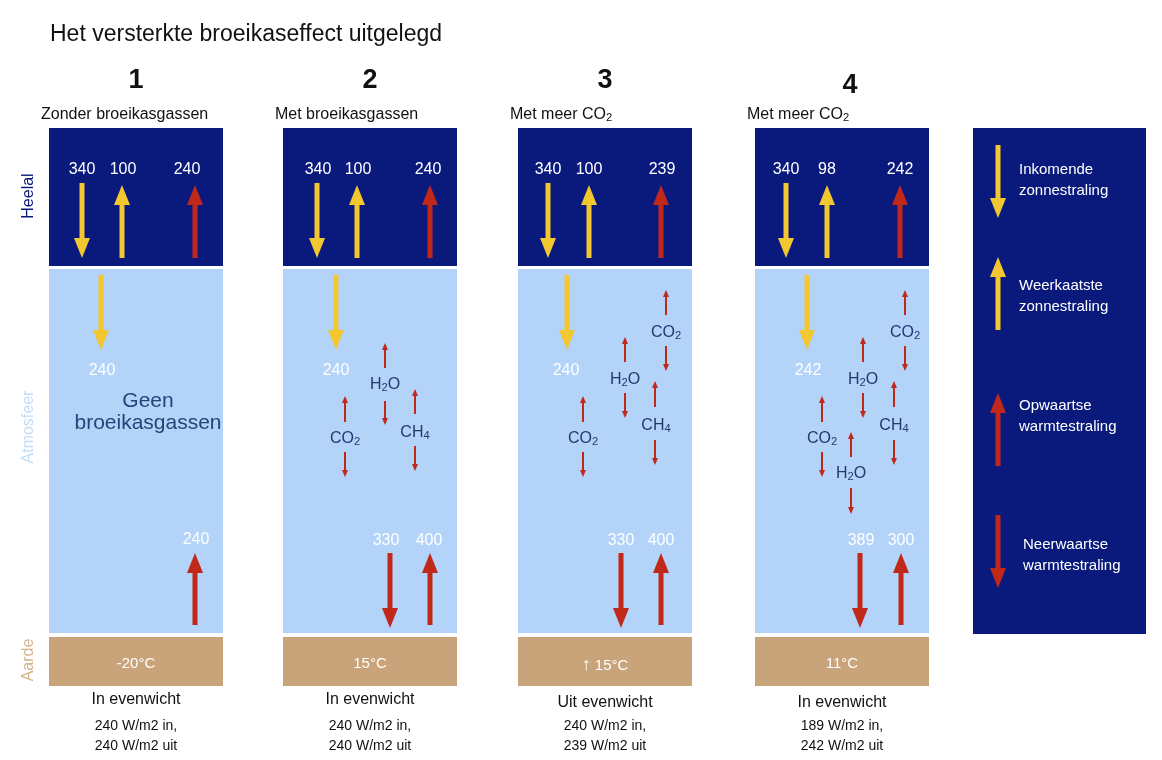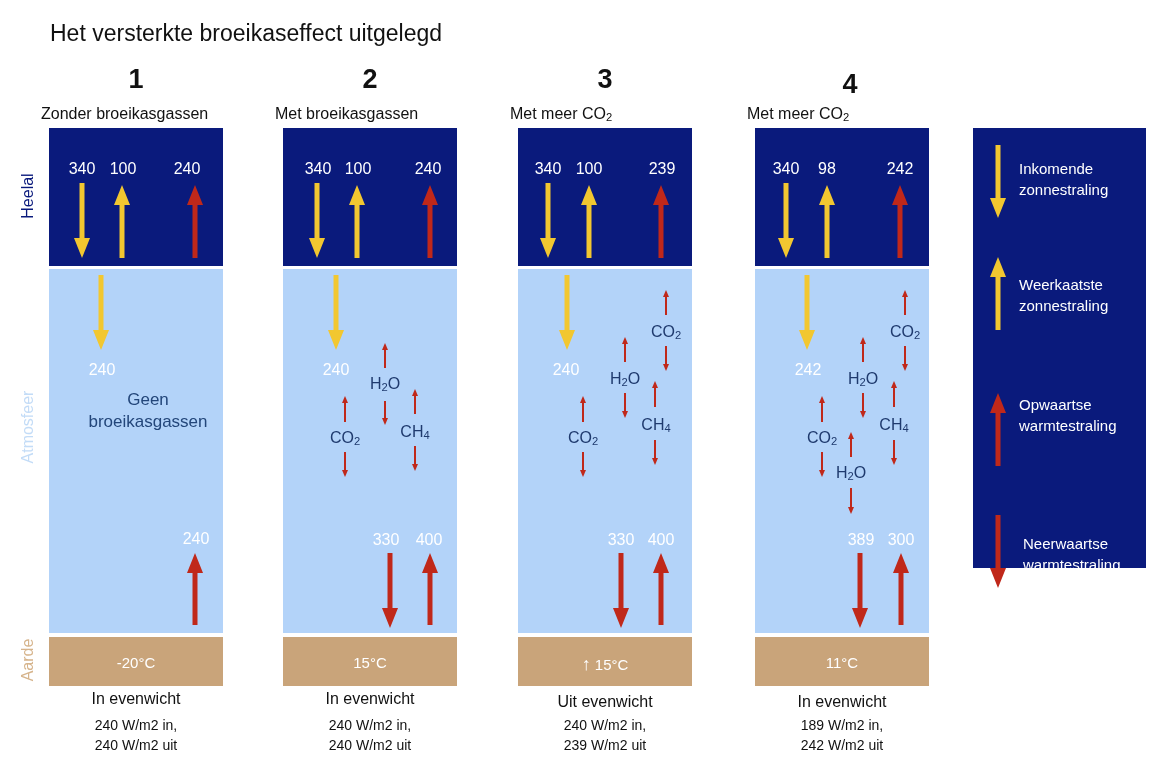--- a/index.html
+++ b/index.html
@@ -10,25 +10,25 @@
   .title { position: absolute; left: 50px; top: 20px; font-size: 23px; color: #111; }
   .panel-num { position: absolute; width: 174px; text-align: center; top: 64px; font-size: 27px; font-weight: bold; color: #111; }
   .panel-sub { position: absolute; width: 190px; top: 105px; font-size: 16px; color: #111; }
   .panel-sub sub, .chem sub { font-size: 0.7em; vertical-align: -0.15em; }
   .space { position: absolute; top: 128px; height: 138px; width: 174px; background: #0a1a7c; }
   .atmo { position: absolute; top: 269px; height: 364px; width: 174px; background: #b3d3f9; }
   .earth { position: absolute; top: 637px; height: 49px; width: 174px; background: #c9a47a; }
   .side-label { position: absolute; transform: rotate(-90deg); transform-origin: center; font-size: 16px; white-space: nowrap; text-align: center; width: 120px; }
   .num { position: absolute; color: #fff; font-size: 16px; transform: translateX(-50%); white-space: nowrap; }
   .chem { position: absolute; color: #1f3a6e; font-size: 16px; transform: translateX(-50%); white-space: nowrap; }
-  .center-text { position: absolute; color: #23467a; font-size: 17px; text-align: center; width: 198px; line-height: 22px; }
+  .center-text { position: absolute; color: #23467a; font-size: 21px; text-align: center; width: 198px; line-height: 22px; }
   .temp { position: absolute; top: 654px; width: 174px; text-align: center; color: #fff; font-size: 15px; }
   .status { position: absolute; width: 174px; text-align: center; top: 690px; font-size: 16px; color: #111; }
   .flux { position: absolute; width: 174px; text-align: center; top: 715px; font-size: 14px; line-height: 20px; color: #111; }
-  .legend { position: absolute; left: 973px; top: 128px; width: 173px; height: 440px; background: #0a1a7c; }
+  .legend { position: absolute; left: 973px; top: 128px; width: 173px; height: 506px; background: #0a1a7c; }
   .legend-text { position: absolute; left: 46px; color: #fff; font-size: 15px; line-height: 21px; }
   svg.arrows { position: absolute; left: 0; top: 0; width: 1162px; height: 760px; pointer-events: none; }
 </style>
 </head>
 <body>
 
 <div class="title">Het versterkte broeikaseffect uitgelegd</div>
 
 <div class="side-label" style="left:-32px; top:187px; color:#0a1a7c;">Heelal</div>
 <div class="side-label" style="left:-32px; top:418px; color:#c3dcf7;">Atmosfeer</div>

